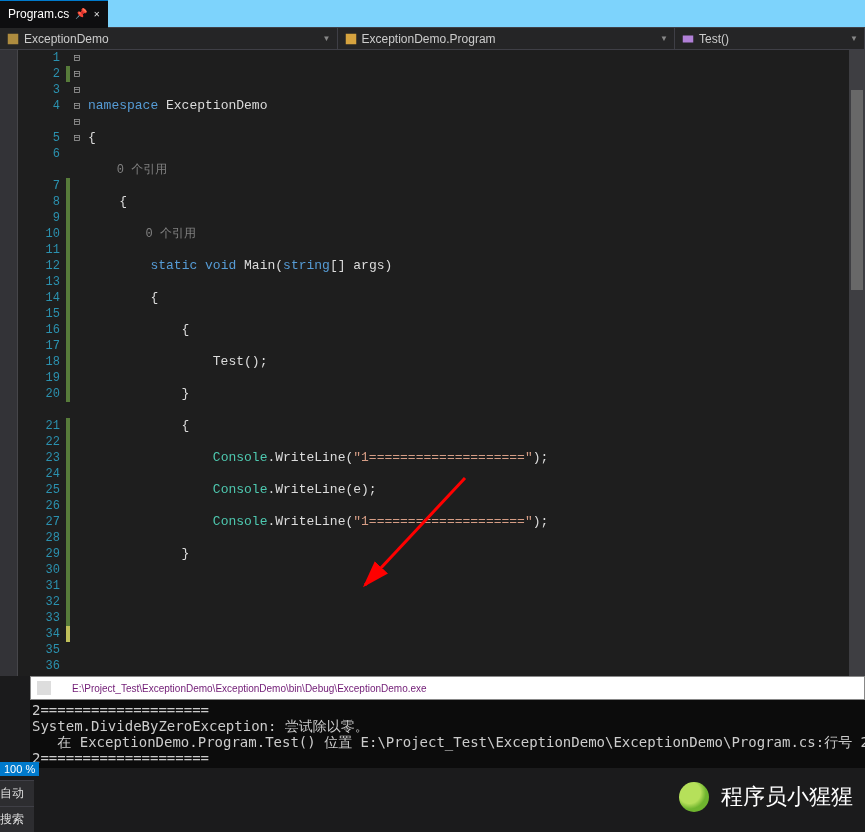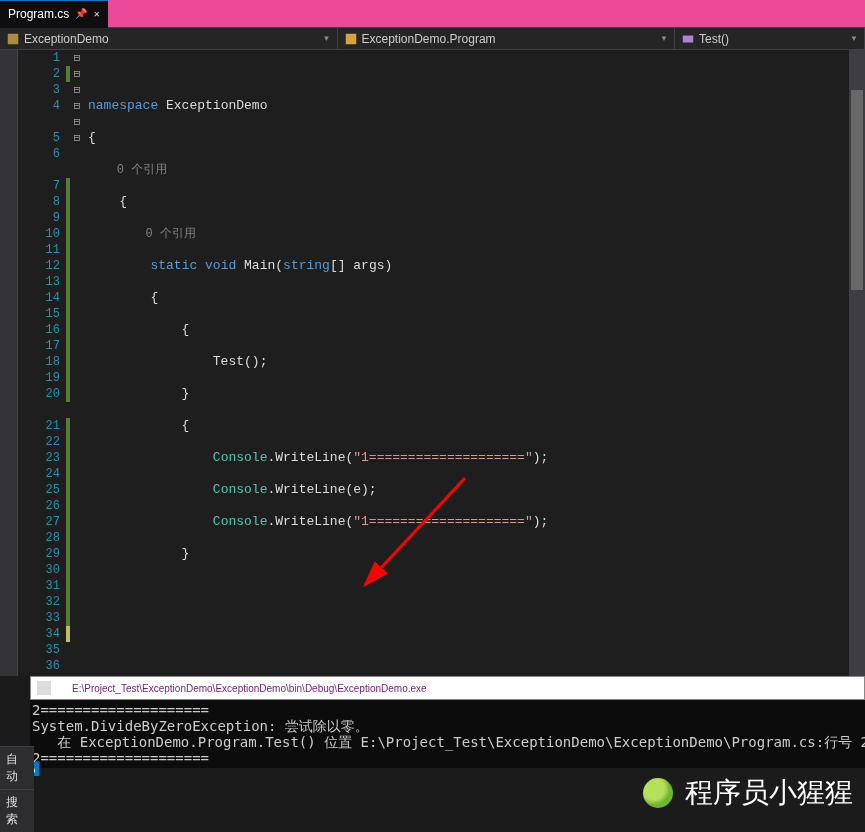--- a/index.html
+++ b/index.html
@@ -7,21 +7,21 @@
   width: 865px; height: 832px;
   background: #1b1b1c;
   font-family: Consolas, 'Courier New', monospace;
   font-size: 13px;
   color: #dcdcdc;
   overflow: hidden;
   position: relative;
 }
 .tab-bar {
   height: 28px;
-  background: #ec4899;
+  background: #7dd3fc;
   display: flex;
   align-items: center;
   border-bottom: 1px solid #3f3f46;
 }
 .tab {
   height: 28px;
   padding: 0 8px;
   background: #0e0e10;
   border-top: 1px solid #007acc;
   display: flex;
@@ -140,30 +140,30 @@
   left: 0; bottom: 0;
   width: 34px;
   display: flex;
   flex-direction: column;
 }
 .btab {
   background: #2d2d30;
   color: #ddd;
   font-family: 'Microsoft YaHei', sans-serif;
   font-size: 12px;
-  padding: 4px 6px;
+  padding: 4px 0;
   border-top: 1px solid #3f3f46;
   cursor: pointer;
 }
 .watermark {
   position: absolute;
   right: 12px; bottom: 20px;
   color: #fff;
   font-family: 'Microsoft YaHei', sans-serif;
-  font-size: 28px;
+  font-size: 22px;
   display: flex;
   align-items: center;
   gap: 12px;
 }
 .wm-icon {
   width: 30px; height: 30px;
   border-radius: 50%;
   background: radial-gradient(circle at 35% 35%, #b6e05a 0 40%, #6fb52e 60%);
 }
 .arrow {

